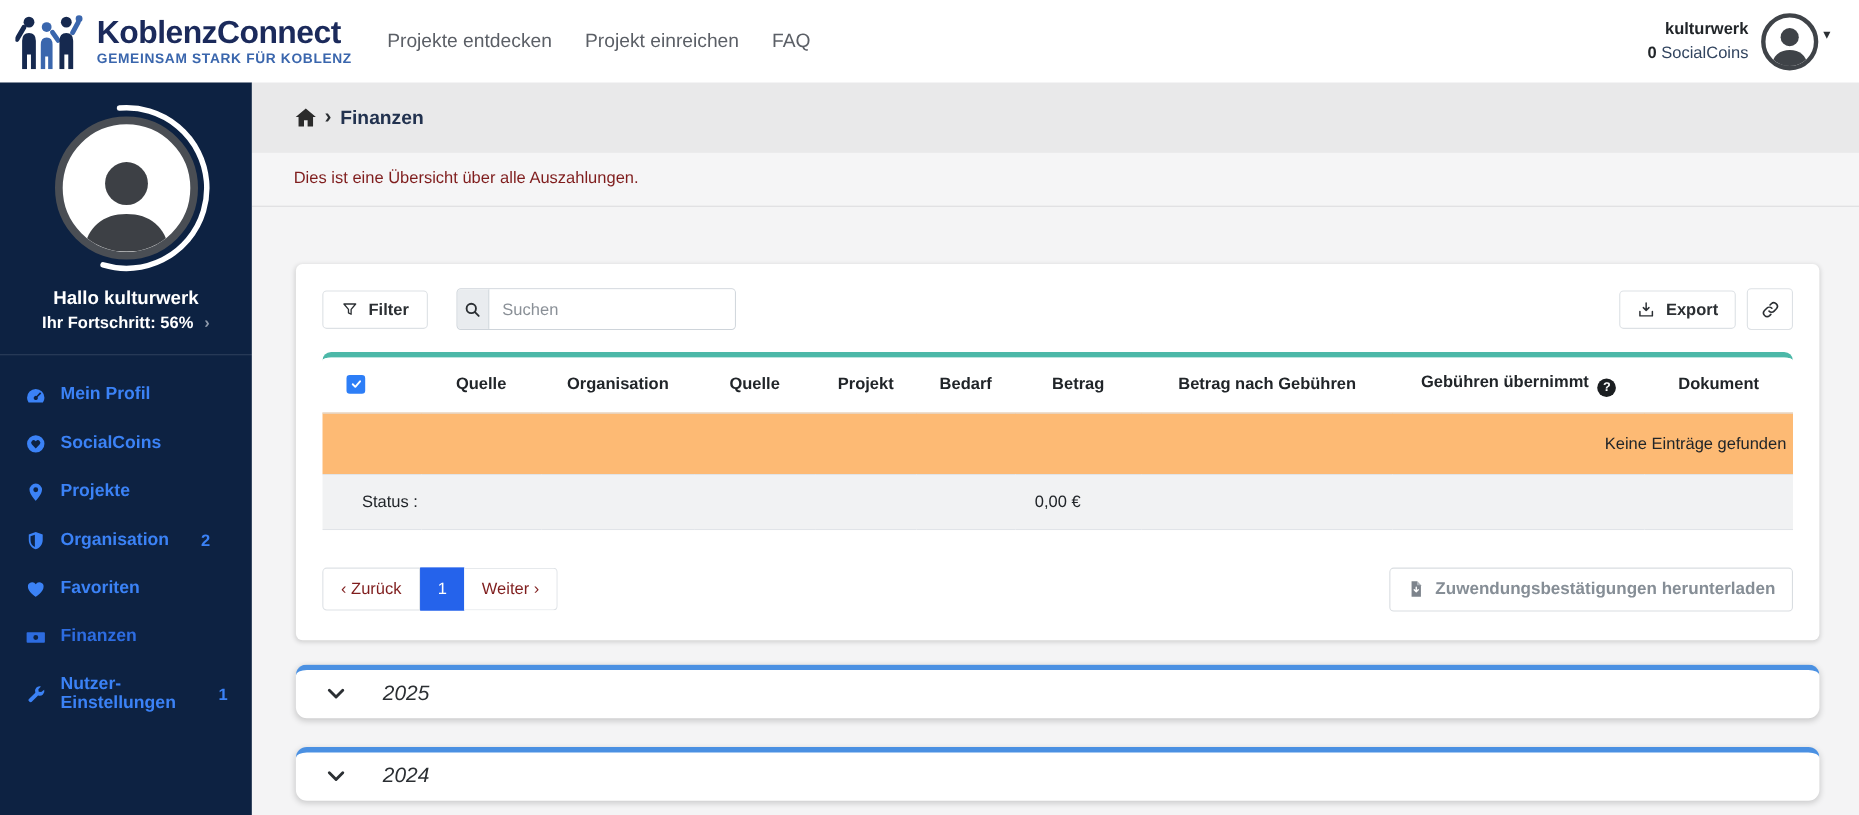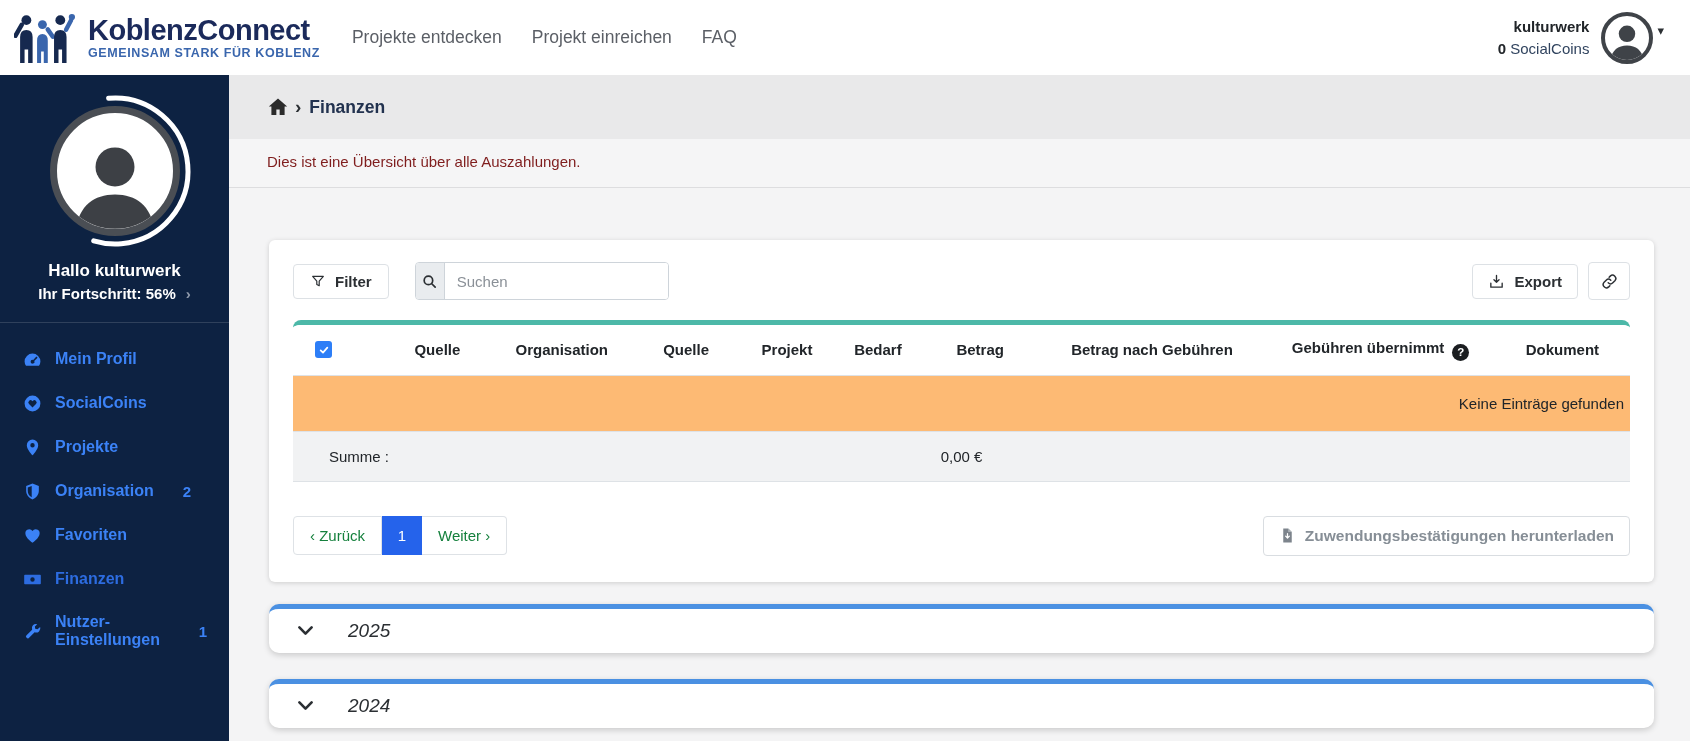--- a/index.html
+++ b/index.html
@@ -76,21 +76,21 @@
   .checkbox { display:inline-flex; width:17px; height:17px; background:#2d7ef7; border-radius:3px; align-items:center; justify-content:center; cursor:pointer; }
   .checkbox svg { width:12px; height:12px; }
   .qmark { display:inline-flex; width:17px; height:17px; border-radius:50%; background:#1b1e21; color:#fff; font-size:11.5px; font-weight:700; align-items:center; justify-content:center; margin-left:8px; vertical-align:-3px; cursor:pointer; }
   td.empty-cell { text-align:right; padding:19px 6px; font-size:15px; color:#212529; border-bottom:1px solid #dee2e6; background:#fdba74; }
   tr.sum-row td { position:relative; background:#f1f2f3; height:50px; text-align:center; font-size:15px; color:#212529; border-bottom:1px solid #dee2e6; }
   .sum-label { position:absolute; left:36px; top:50%; transform:translateY(-50%); font-size:15px; color:#212529; }
 
   
   .pager-row { margin-top:34px; display:flex; align-items:center; justify-content:space-between; }
   .pager { display:flex; }
-  .page-btn { padding:10px 16px; border:1px solid #dee2e6; background:#fff; color:#15803d; font-size:15px; font-family:inherit; cursor:pointer; }
+  .page-btn { padding:10px 16px; border:1px solid #dee2e6; background:#fff; color:#7f1d1d; font-size:15px; font-family:inherit; cursor:pointer; }
   .page-btn.first { border-radius:4px 0 0 4px; }
   .page-btn.last { border-radius:0 4px 4px 0; border-left:none; }
   .page-active { width:40px; background:#2563eb; border:1px solid #2563eb; color:#fff; font-size:15px; display:flex; align-items:center; justify-content:center; cursor:pointer; }
   .btn-download { padding:10px 15px; font-size:15.5px; font-weight:600; color:#868e96; border:1px solid #d9dde1; }
   .btn-download svg { width:17px; height:17px; }
 
   
   .accordion { margin:22px 36px 0 40px; background:#fff; border-radius:10px; border-top:5px solid #4a90e2; box-shadow:0 2px 6px rgba(0,0,0,0.18); padding:11px 26px; display:flex; align-items:center; gap:32px; cursor:pointer; }
   .accordion + .accordion { margin-top:26px; }
   .accordion .chev-down svg { width:21px; height:21px; display:block; }
@@ -297,21 +297,21 @@
               <th><span>Gebühren übernimmt</span><span class="qmark">?</span></th>
               <th>Dokument</th>
             </tr>
           </thead>
           <tbody>
             <tr>
               <td class="empty-cell" colspan="10">Keine Einträge gefunden</td>
             </tr>
             <tr class="sum-row">
               <td colspan="10">
-                <span class="sum-label">Summe :</span>
+                <span class="sum-label">Status :</span>
                 <span>0,00 €</span>
               </td>
             </tr>
           </tbody>
         </table>
       </div>
 
       <div class="pager-row">
         <div class="pager">
           <button class="page-btn first">‹ Zurück</button>

